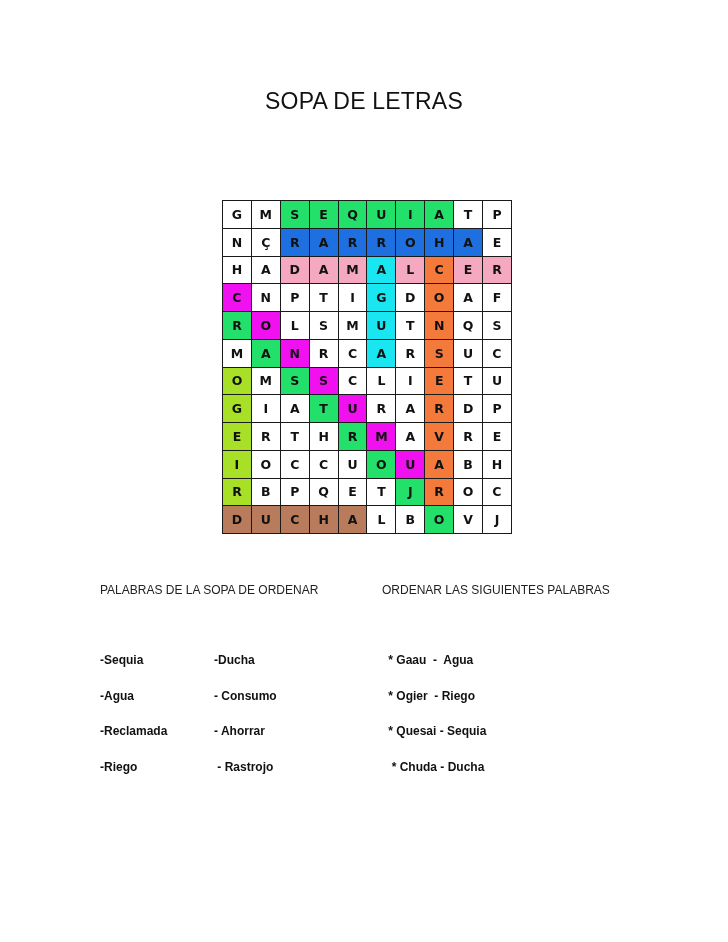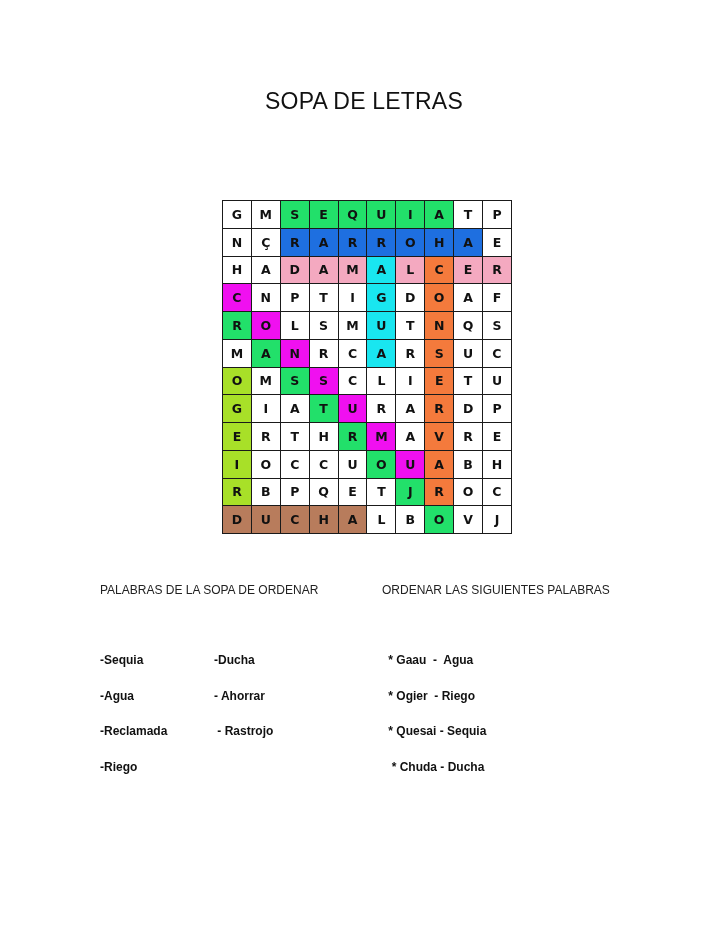--- a/index.html
+++ b/index.html
@@ -183,20 +183,21 @@
 
 <div class="col" style="left:100px; top:650px;">
   <div>-Sequia</div>
   <div>-Agua</div>
   <div>-Reclamada</div>
   <div>-Riego</div>
 </div>
 
 <div class="col" style="left:214px; top:650px;">
   <div>-Ducha</div>
+  <div>- Consumo</div>
   <div>- Ahorrar</div>
   <div> - Rastrojo</div>
   <div></div>
 </div>
 
 <div class="col" style="left:385px; top:650px;">
   <div> * Gaau  -  Agua</div>
   <div> * Ogier  - Riego</div>
   <div> * Quesai - Sequia</div>
   <div>  * Chuda - Ducha</div>

